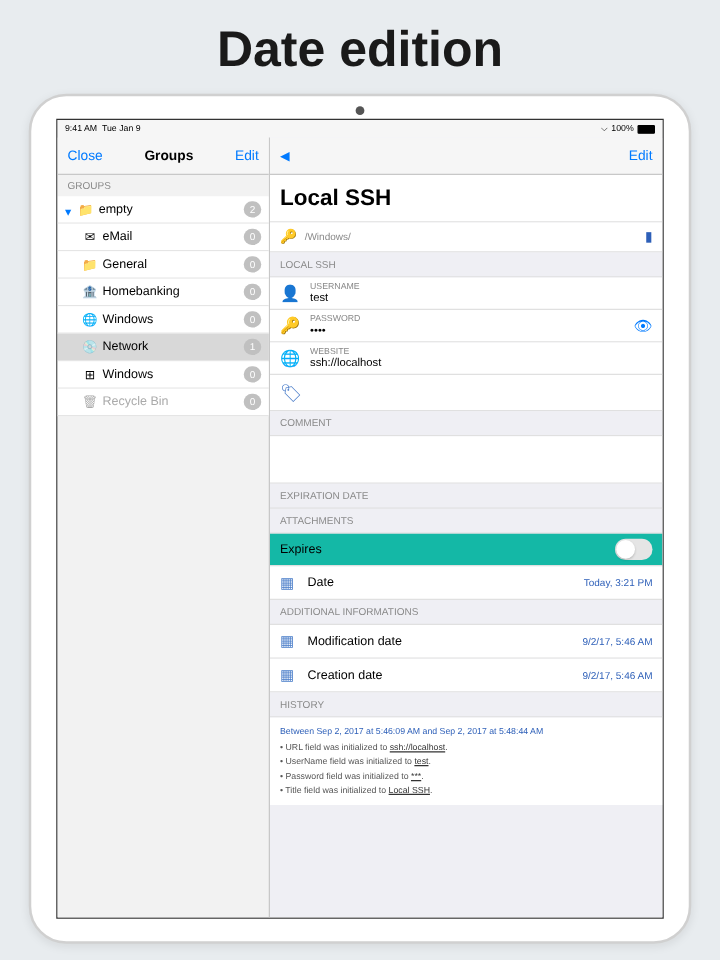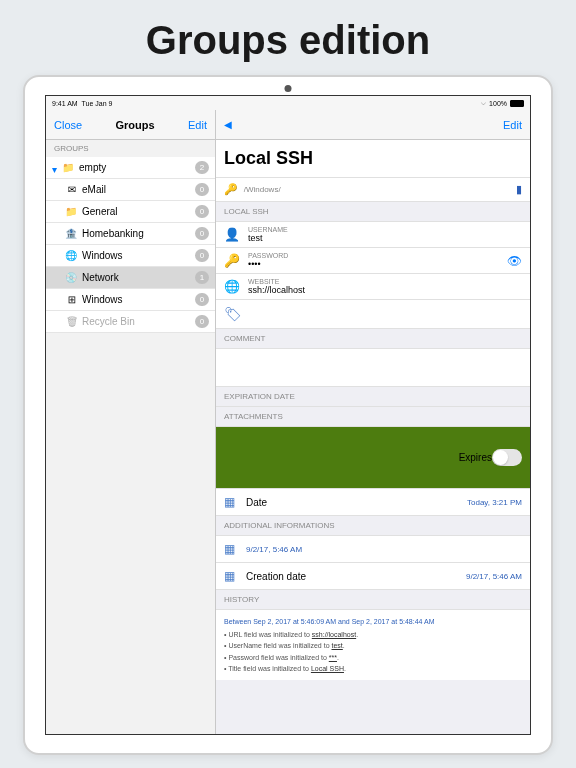--- a/index.html
+++ b/index.html
@@ -1,18 +1,18 @@
 <!DOCTYPE html>
 <html><head>
 <meta charset="utf-8">
 <style>
 *{margin:0;padding:0;box-sizing:border-box;font-family:-apple-system,Helvetica,Arial,sans-serif}
 body{background:#e8ecef;width:576px;height:768px;overflow:hidden}
 .hero{text-align:center;font-size:40px;font-weight:600;color:#1a1a1a;padding:18px 0 12px}
-.ipad{margin:0 auto;width:530px;height:680px;background:#fff;border-radius:16px;border:2px solid #d0d0d0;padding:18px 20px;box-shadow:0 2px 8px rgba(0,0,0,0.08);position:relative}
+.ipad{margin:0 auto;width:530px;height:680px;background:#fff;border-radius:30px;border:2px solid #d0d0d0;padding:18px 20px;box-shadow:0 2px 8px rgba(0,0,0,0.08);position:relative}
 .camera{width:7px;height:7px;border-radius:50%;background:#555;position:absolute;left:50%;top:8px;transform:translateX(-50%)}
 .screen{width:100%;height:640px;background:#fff;border:1px solid #333;display:flex;flex-direction:column;overflow:hidden}
 .status{height:14px;display:flex;align-items:center;justify-content:space-between;padding:0 6px;font-size:7px;color:#000;background:#f6f6f6}
 .status-r{display:flex;align-items:center;gap:3px}
 .batt{width:14px;height:7px;border:1px solid #000;border-radius:1px;background:#000}
 .content{flex:1;display:flex;min-height:0}
 .sidebar{width:170px;border-right:1px solid #c8c8c8;background:#f2f2f2;display:flex;flex-direction:column}
 .navh{height:30px;display:flex;align-items:center;justify-content:space-between;padding:0 8px;background:#f6f6f6;border-bottom:1px solid #c8c8c8;font-size:11px}
 .navh .t{font-weight:600;color:#000}
 .blue{color:#007aff}
@@ -32,35 +32,35 @@
 .fldr{color:#2d5fb8;font-size:11px}
 .sh{font-size:8px;color:#8a8a8a;padding:5px 8px;background:#efeff4;border-bottom:1px solid #e0e0e0}
 .frow{display:flex;align-items:center;padding:4px 8px;background:#fff;border-bottom:1px solid #e0e0e0;gap:8px}
 .fic{width:16px;color:#4a7dc9;font-size:13px;text-align:center}
 .fcol{flex:1}
 .flbl{font-size:7px;color:#888}
 .fval{font-size:9px;color:#000}
 .eye{color:#007aff;font-size:12px}
 .tagrow{display:flex;align-items:center;padding:6px 8px;background:#fff;border-bottom:1px solid #e0e0e0;color:#4a7dc9;font-size:14px}
 .cmt{height:38px;background:#fff;border-bottom:1px solid #e0e0e0}
-.exprow{display:flex;align-items:center;justify-content:flex-end;padding:22px 8px;background:#4d7c0f;border-bottom:1px solid #e0e0e0;font-size:10px}
+.exprow{display:flex;align-items:center;justify-content:space-between;padding:4px 8px;background:#14b8a6;border-bottom:1px solid #e0e0e0;font-size:10px}
 .switch{width:30px;height:17px;border-radius:9px;background:#e5e5e5;position:relative}
 .switch:after{content:"";width:15px;height:15px;border-radius:50%;background:#fff;position:absolute;left:1px;top:1px;box-shadow:0 1px 2px rgba(0,0,0,0.2)}
 .drow{display:flex;align-items:center;padding:6px 8px;background:#fff;border-bottom:1px solid #e0e0e0;gap:8px;font-size:10px}
 .drow .lbl{flex:1}
 .dval{font-size:8px;color:#2d5fb8}
 .cal{width:14px;color:#4a7dc9;font-size:12px}
 .hist{padding:6px 8px;background:#fff;font-size:7px;color:#555;line-height:1.6}
 .hist .hh{color:#2d5fb8;margin-bottom:2px}
 .hist .u{text-decoration:underline;color:#333}
 </style>
 </head>
 <body>
 
-<div class="hero">Groups edition</div>
+<div class="hero">Date edition</div>
 
 <div class="ipad">
 <div class="camera"></div>
 <div class="screen">
 
 <div class="status">
   <div><span>9:41 AM</span>&nbsp;&nbsp;<span>Tue Jan 9</span></div>
   <div class="status-r">
     <span>⌵</span>
     <span>100%</span>
@@ -173,20 +173,21 @@
   </div>
   <div class="drow">
     <span class="cal">▦</span>
     <span class="lbl">Date</span>
     <span class="dval">Today, 3:21 PM</span>
   </div>
 
   <div class="sh">ADDITIONAL INFORMATIONS</div>
   <div class="drow">
     <span class="cal">▦</span>
+    <span class="lbl">Modification date</span>
     <span class="dval">9/2/17, 5:46 AM</span>
   </div>
   <div class="drow">
     <span class="cal">▦</span>
     <span class="lbl">Creation date</span>
     <span class="dval">9/2/17, 5:46 AM</span>
   </div>
 
   <div class="sh">HISTORY</div>
   <div class="hist">

